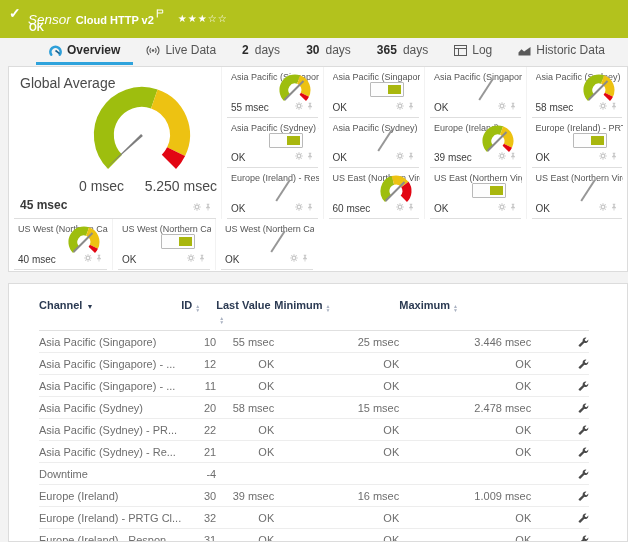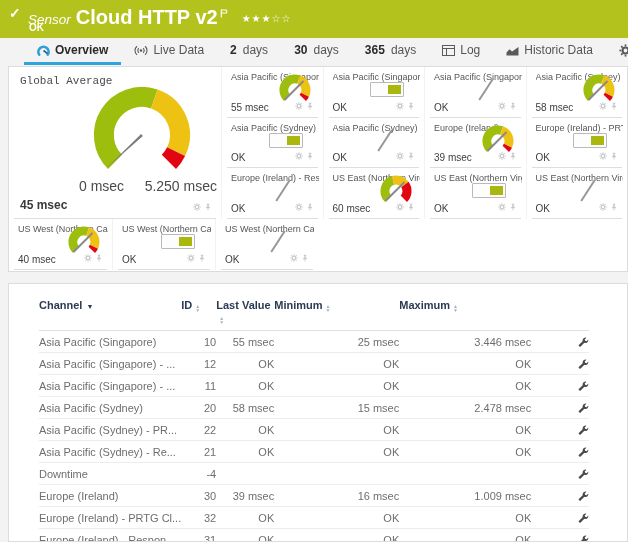--- a/index.html
+++ b/index.html
@@ -7,26 +7,26 @@
     width:628px;height:542px;overflow:hidden;position:relative;
     background:#f3f3f3;
     font-family:"Liberation Sans",sans-serif;
     -webkit-font-smoothing:antialiased;
   }
   
   .hdr{position:absolute;left:0;top:0;width:628px;height:38px;background:#b3c21d;color:#fff;}
   .hdr .chk{position:absolute;left:9px;top:5px;font-size:14px;font-weight:bold;}
   .hdr .titleline{position:absolute;left:28px;top:4px;white-space:nowrap;}
   .hdr .kind{font-style:italic;font-size:13.5px;margin-right:5px;}
-  .hdr .name{font-size:20px;font-weight:bold;}
+  .hdr .name{font-size:11px;font-weight:bold;}
   .hdr .flag{display:inline-block;vertical-align:6px;margin-left:2px;}
   .hdr .stars{font-size:10px;letter-spacing:1px;margin-left:14px;vertical-align:2px;}
   .hdr .ok{position:absolute;left:29px;top:22px;font-size:10px;font-weight:bold;}
   
-  .tabs{position:absolute;left:0;top:38px;width:628px;height:27px;display:flex;align-items:stretch;padding-left:24px;box-sizing:border-box;}
+  .tabs{position:absolute;left:0;top:38px;width:628px;height:27px;display:flex;align-items:stretch;padding-left:36px;box-sizing:border-box;}
   .tab{display:flex;align-items:center;gap:5px;padding:0 13px;font-size:12px;color:#555;border-bottom:3px solid transparent;box-sizing:border-box;cursor:pointer;white-space:nowrap;}
   .tab.active{border-bottom-color:#2fa3dc;color:#2b2b2b;font-weight:bold;}
   .tab .pfx{font-weight:bold;color:#2b2b2b;margin-right:1px;}
   .tab .ticon{display:inline-flex;align-items:center;}
   
   .gpanel{position:absolute;left:8px;top:66px;width:620px;height:206px;background:#fff;border:1px solid #dcdcdc;box-sizing:border-box;}
   .tpanel{position:absolute;left:8px;top:283px;width:620px;height:259px;background:#fff;border:1px solid #dcdcdc;box-sizing:border-box;overflow:hidden;}
   
   .grow-a{display:flex;height:152px;}
   .sgrid{flex:1;display:grid;grid-template-columns:repeat(4,1fr);grid-template-rows:repeat(3,1fr);}
@@ -37,21 +37,21 @@
   .tile .tt{position:absolute;top:5px;left:9px;right:4px;font-size:9px;color:#565656;white-space:nowrap;overflow:hidden;}
   .tile .tv{position:absolute;bottom:5px;left:9px;font-size:10px;color:#3d3d3d;}
   .tile .tics{position:absolute;bottom:4px;right:9px;display:flex;gap:3px;opacity:.55;}
   .tile .ul{position:absolute;bottom:0;left:5px;right:5px;border-bottom:1px solid #dedede;}
   .tile .viz-g{position:absolute;top:5px;right:8px;width:40px;height:34px;}
   .tile .viz-t{position:absolute;top:15px;right:20px;width:32px;height:13px;background:#fdfdfd;border:1px solid #b9b9b9;border-radius:1px;}
   .tile .viz-t .knob{position:absolute;right:2px;top:2px;width:13px;height:9px;background:#a9b70e;}
   .tile .viz-n{position:absolute;top:10px;left:60%;width:2px;height:25px;background:#979797;transform:rotate(33deg);}
   
   .tile.big{width:212px;border-left:none;}
-  .tile.big .tt{font-size:11px;color:#4a4a4a;top:8px;left:11px;font-family:Liberation Mono, monospace;}
+  .tile.big .tt{font-size:14px;color:#4a4a4a;top:8px;left:11px;}
   .bigg{position:absolute;left:58px;top:13px;width:150px;height:100px;}
   .scale{position:absolute;left:58px;top:111px;width:150px;display:flex;justify-content:space-between;font-size:14px;color:#4a4a4a;padding-left:12px;box-sizing:border-box;}
   .tile.big .tv{font-size:12px;font-weight:bold;color:#3a3a3a;bottom:7px;left:11px;margin-top:44px;}
   
   table.channels{border-collapse:collapse;margin:6px 0 0 30px;font-size:11px;color:#6e6e6e;table-layout:fixed;}
   table.channels th{font-size:11px;color:#2b3a52;font-weight:bold;text-align:left;vertical-align:top;padding:9px 0 6px 0;border-bottom:1px solid #e0e0e0;}
   table.channels td{padding:4px 0 4px 0;border-bottom:1px solid #ededed;height:13px;white-space:nowrap;overflow:hidden;}
   .col-channel{width:130px;}
   .col-id{width:35px;text-align:right;}
   .col-last{width:58px;text-align:right;}

